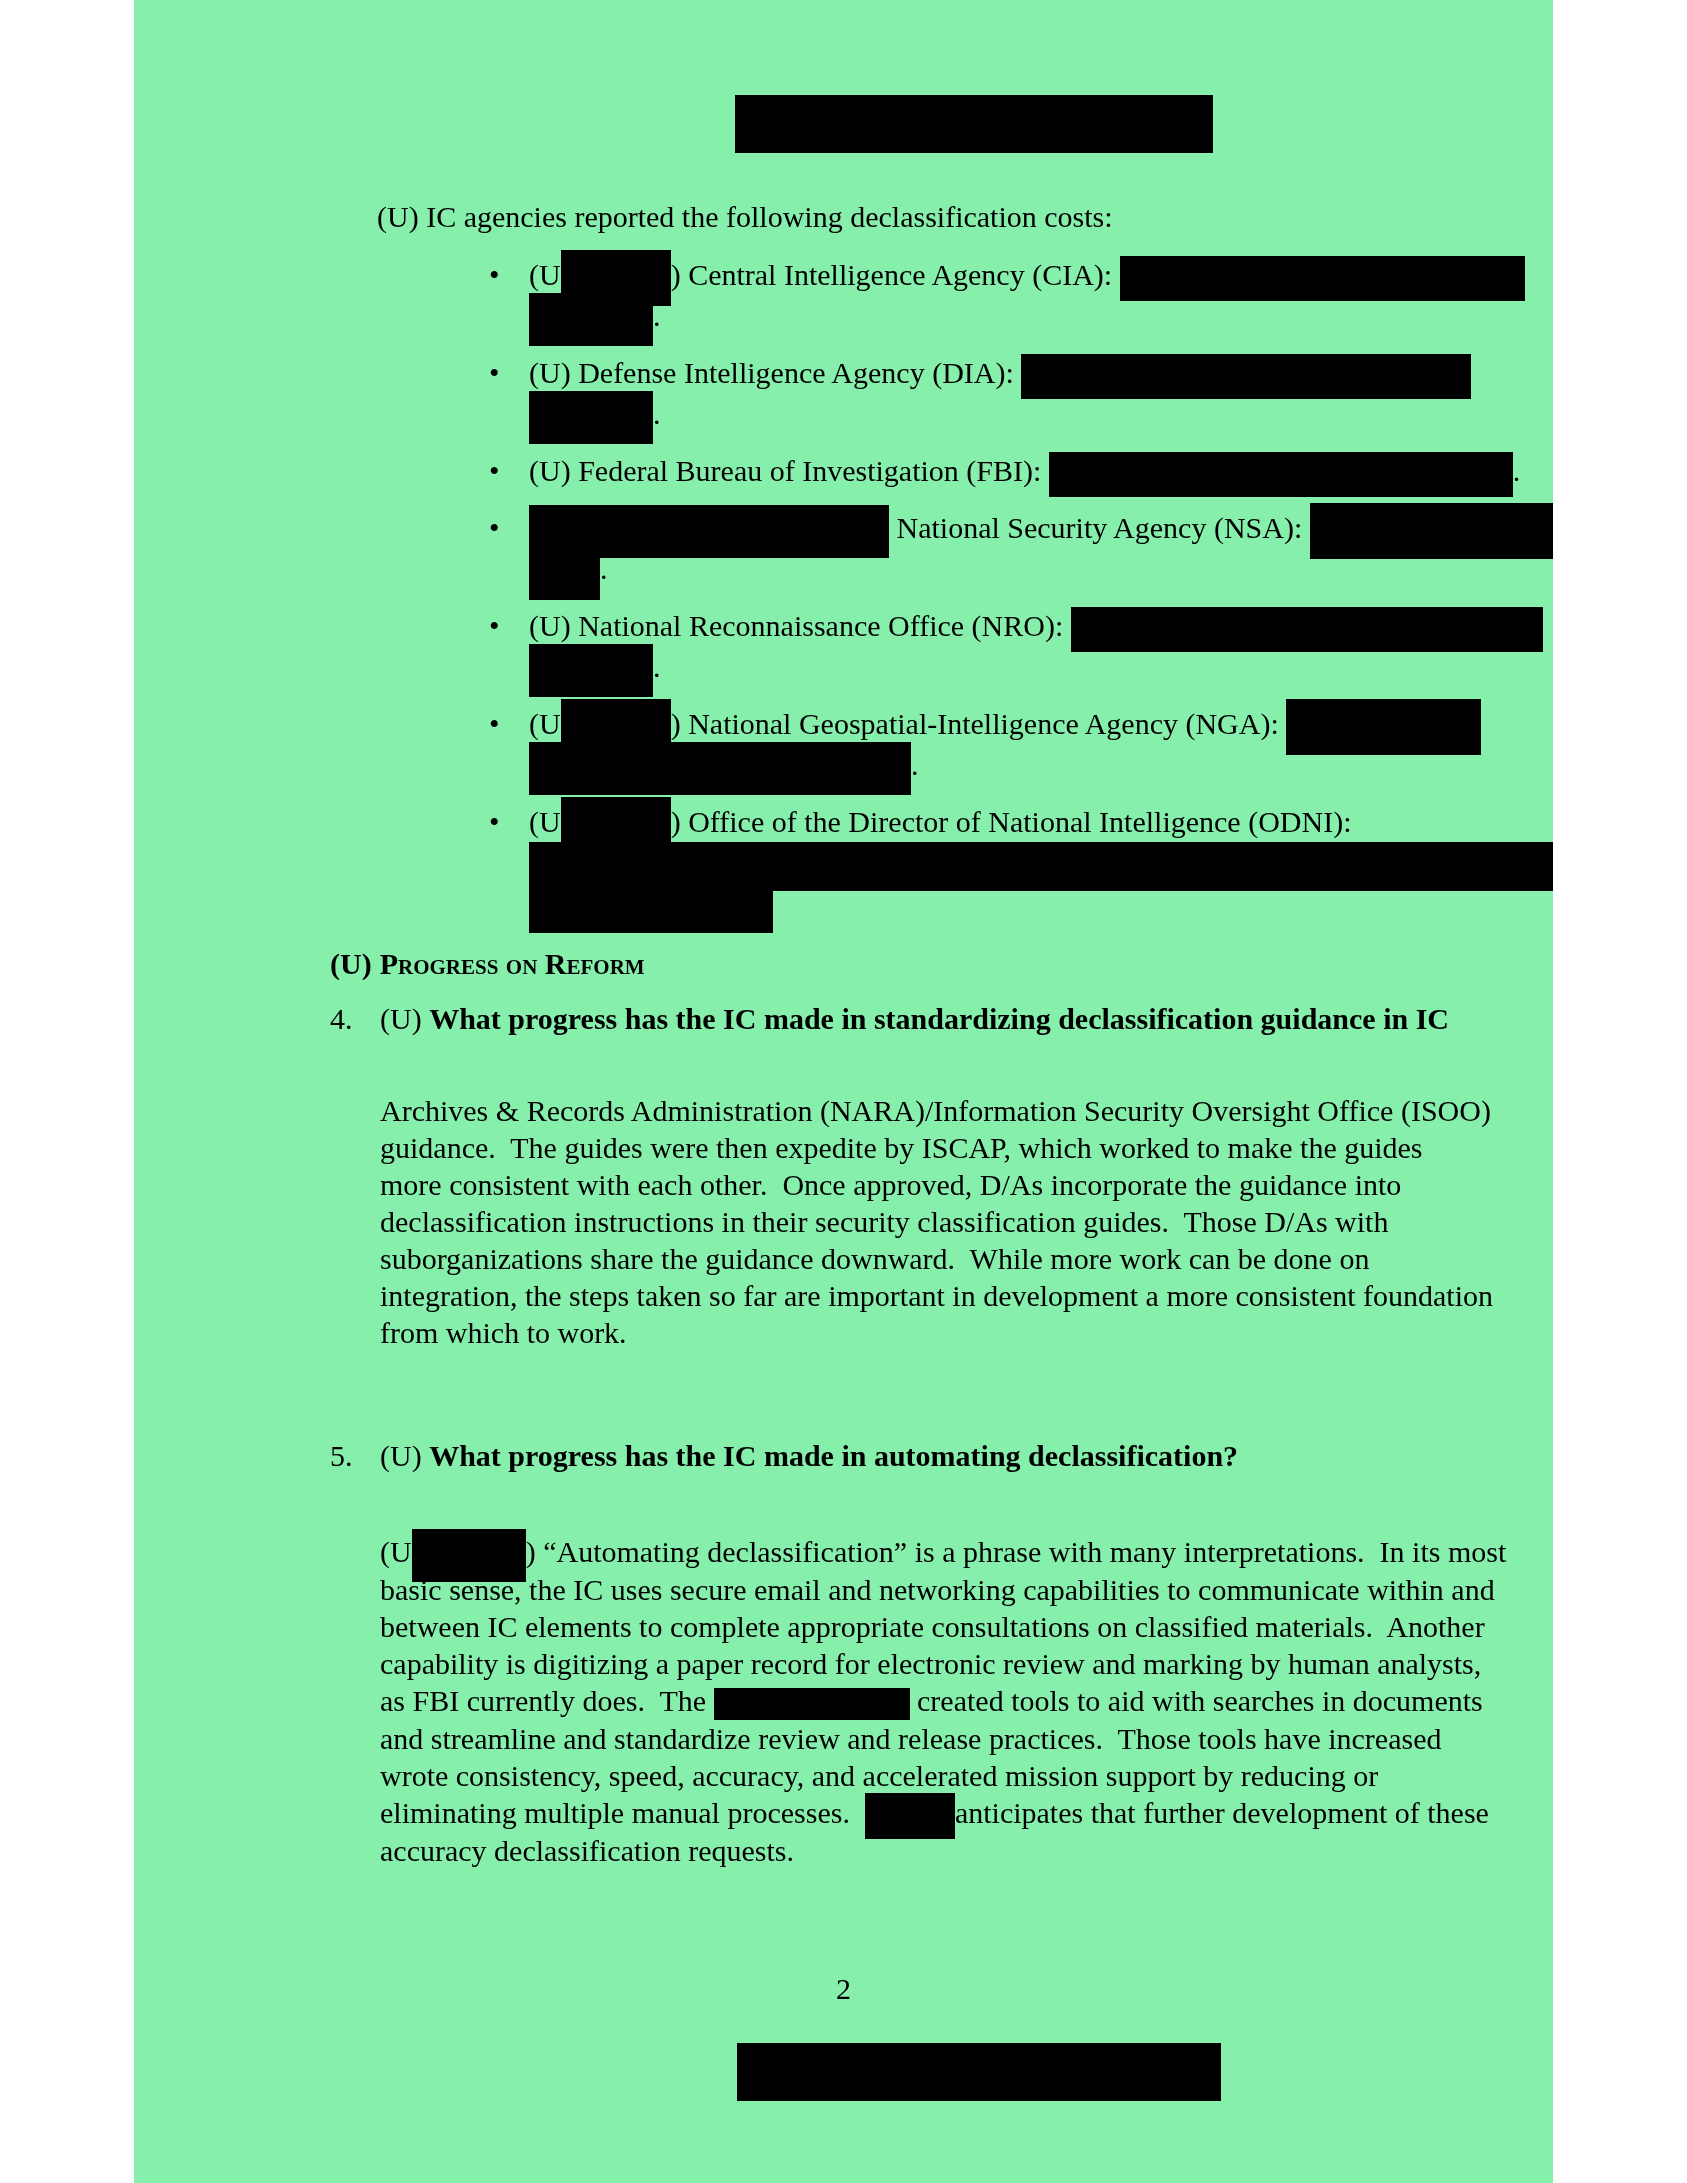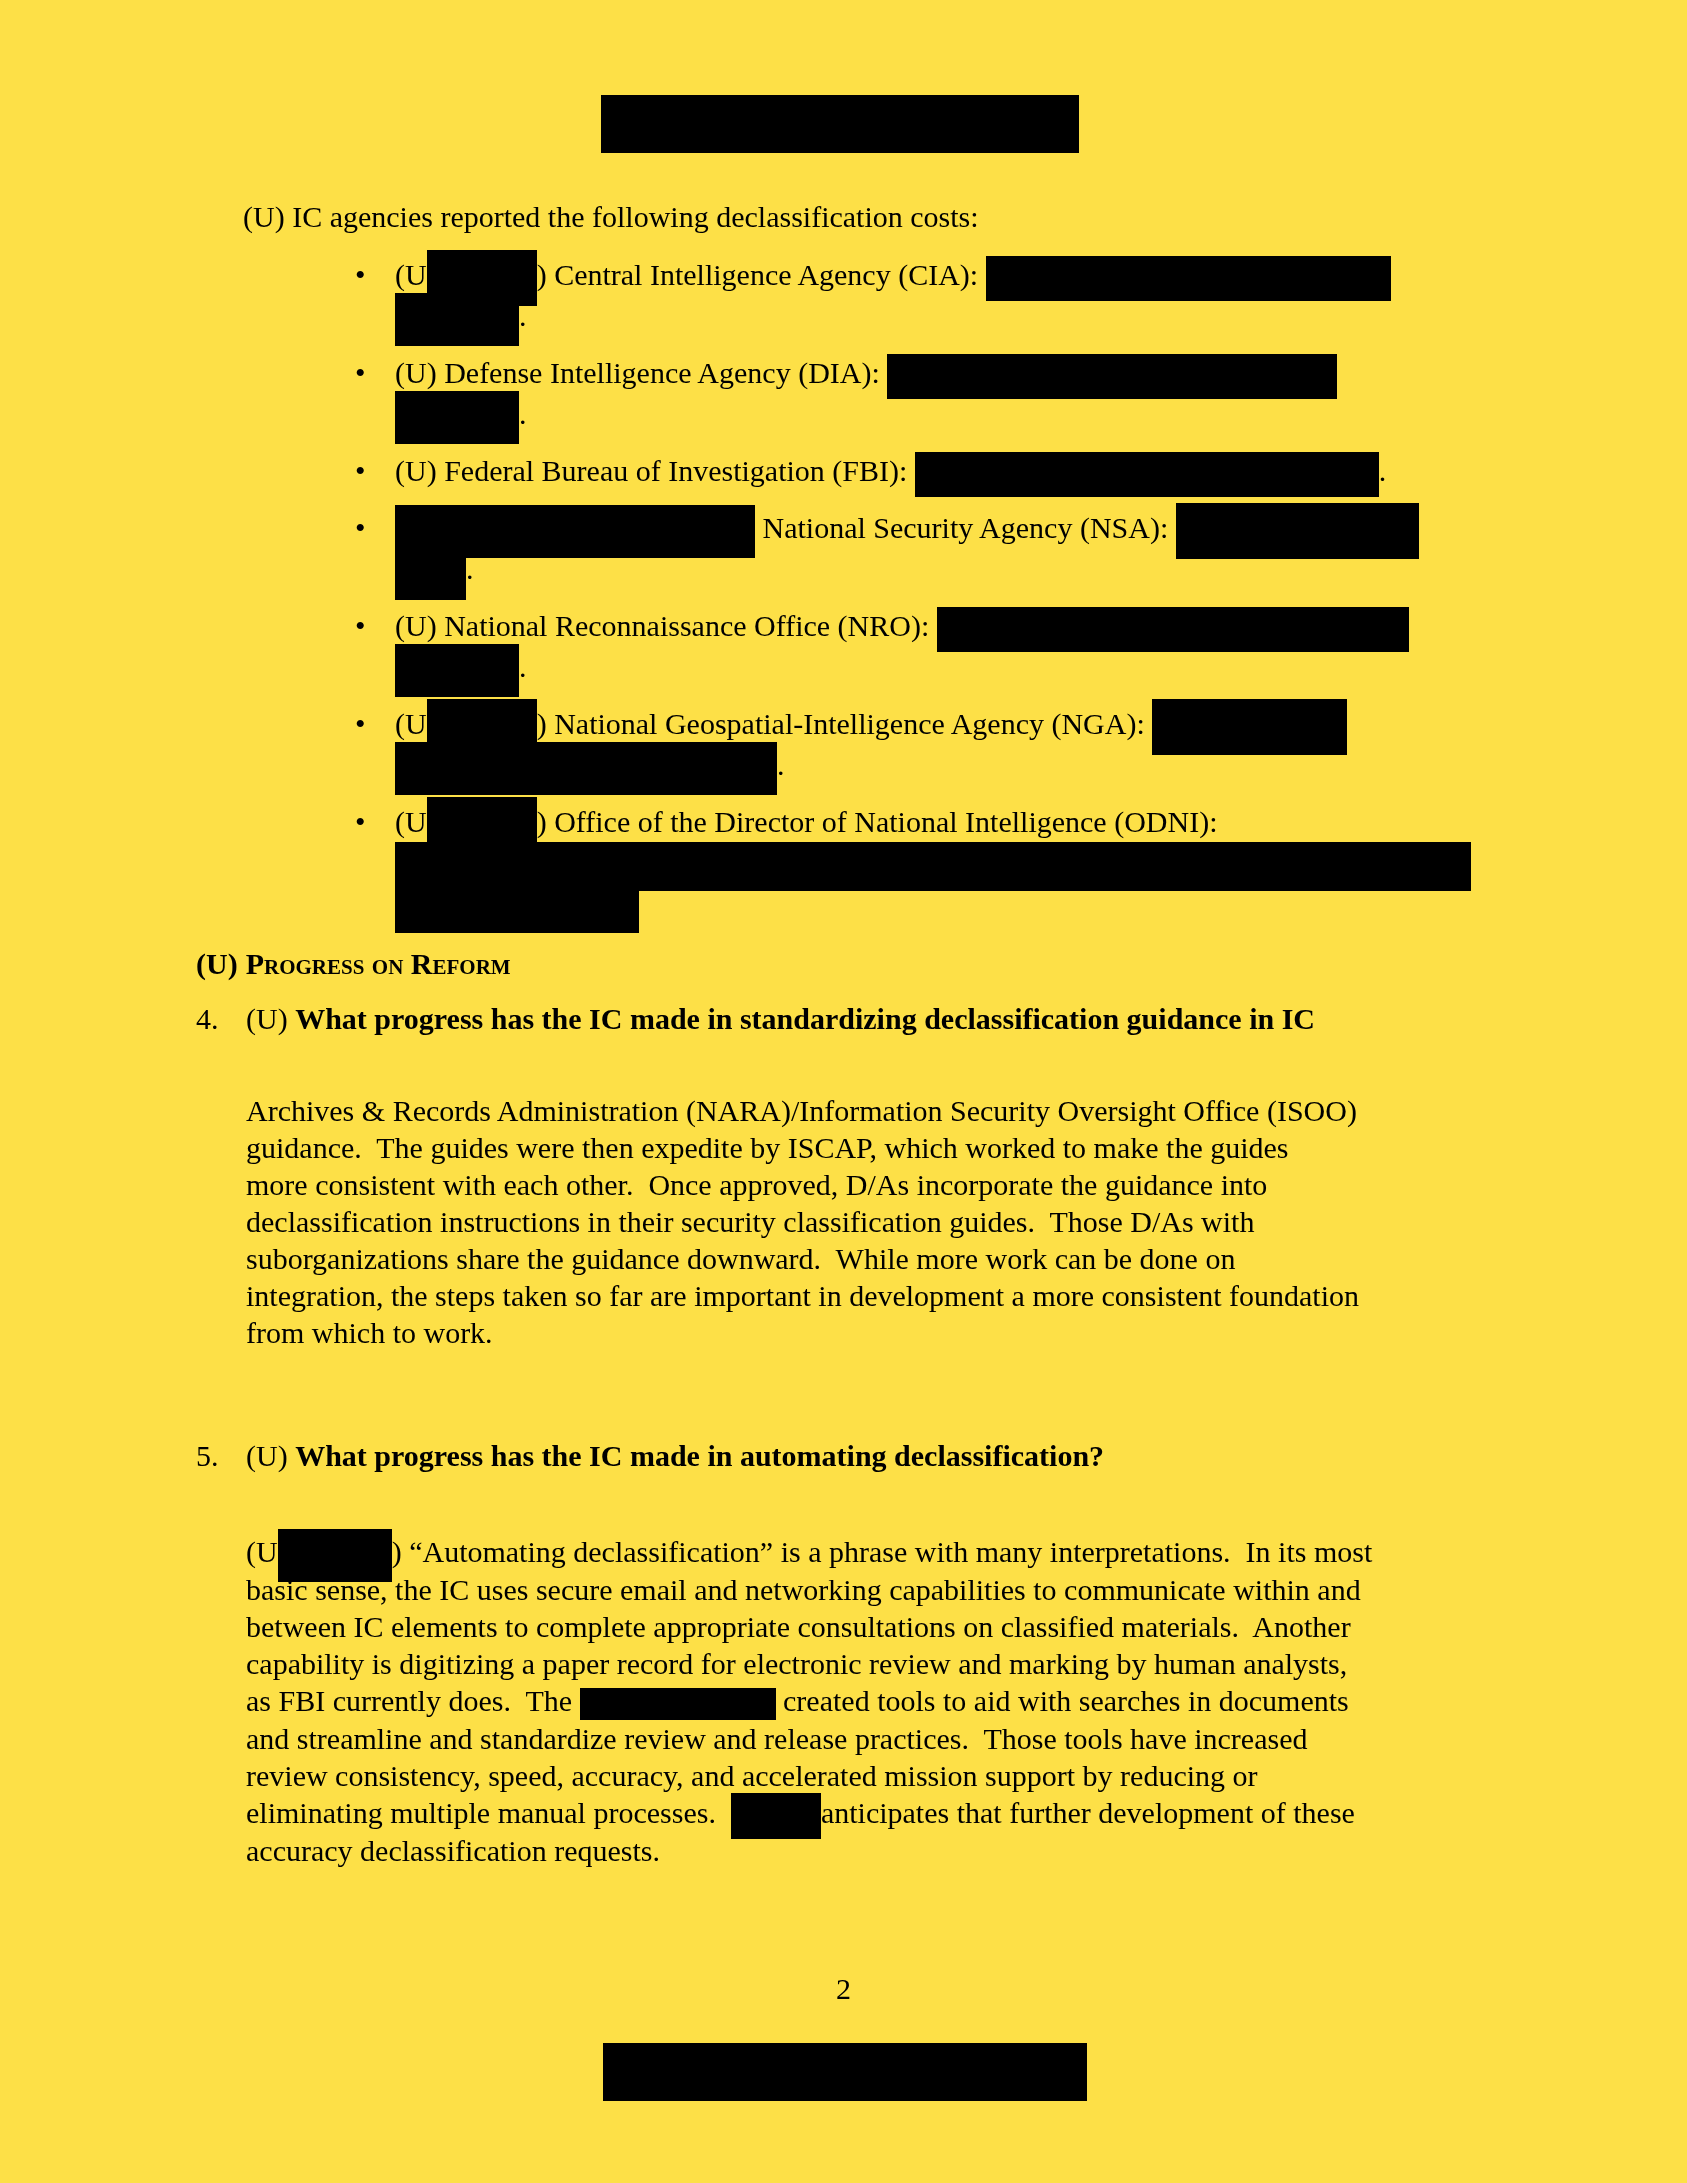--- a/index.html
+++ b/index.html
@@ -1,22 +1,22 @@
 <!DOCTYPE html>
 <html style="font-size:10.6px"><head>
 <meta charset="utf-8">
 <style>
   * { margin: 0; padding: 0; box-sizing: border-box; }
   html, body { background: #ffffff; }
   .page {
     position: relative;
-    width: 1687px;
+    width: 1419px;
     height: 2183px;
     margin: 0 auto;
-    background: #fde047;
+    background: #86efac;
     color: #000000;
     font-family: "Liberation Serif", "DejaVu Serif", serif;
     overflow: hidden;
   }
   .abs { position: absolute; }
   .redact { background: #000000; }
   .rinline { display: inline-block; vertical-align: middle; }
   .rblock { display: block; }
   .line { white-space: pre; }
 
@@ -145,21 +145,21 @@
       </div>
   </div>
 
   <div id="p5" class="abs para">
       <div class="line"><span>(U</span><span class="redact rinline" style="width: 114px; height: 53px; margin-top: -10.6px; margin-bottom: -10.6px;"></span><span>) “Automating declassification” is a phrase with many interpretations.  In its most</span></div>
       <div class="line"><span>basic sense, the IC uses secure email and networking capabilities to communicate within and</span></div>
       <div class="line"><span>between IC elements to complete appropriate consultations on classified materials.  Another</span></div>
       <div class="line"><span>capability is digitizing a paper record for electronic review and marking by human analysts,</span></div>
       <div class="line"><span>as FBI currently does.  The </span><span class="redact rinline" style="width: 196px; height: 32px; margin-top: 0px; margin-bottom: 0px;"></span><span> created tools to aid with searches in documents</span></div>
       <div class="line"><span>and streamline and standardize review and release practices.  Those tools have increased</span></div>
-      <div class="line"><span>review consistency, speed, accuracy, and accelerated mission support by reducing or</span></div>
+      <div class="line"><span>wrote consistency, speed, accuracy, and accelerated mission support by reducing or</span></div>
       <div class="line"><span>eliminating multiple manual processes.  </span><span class="redact rinline" style="width: 90px; height: 46px; margin-top: -7.3px; margin-bottom: -7.3px;"></span><span>anticipates that further development of these</span></div>
       <div class="line"><span>accuracy declassification requests.</span></div>
     </div>
 
   <div id="page-number" class="abs">2</div>
 
   <div id="bottom-bar" class="abs redact"></div>
 
 </div>
 

